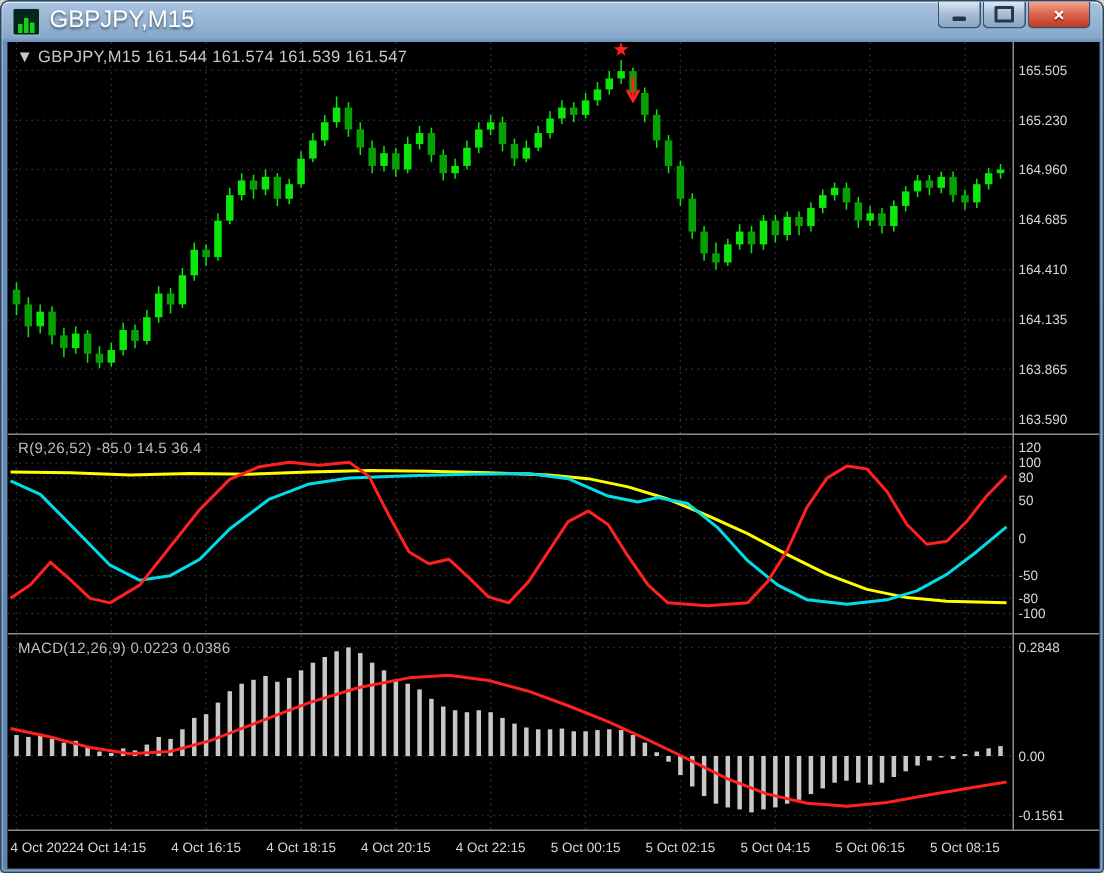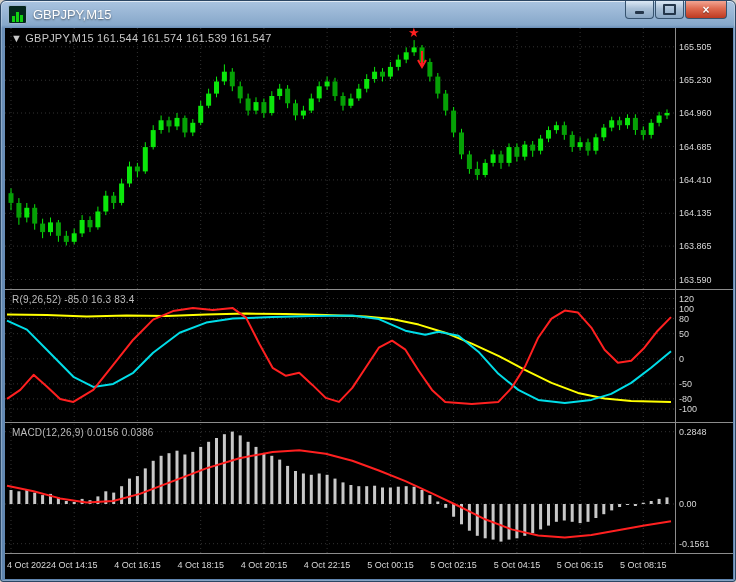--- a/index.html
+++ b/index.html
@@ -4,21 +4,21 @@
 <style>
   html,body{margin:0;padding:0;background:#d4d0c8;font-family:"Liberation Sans",sans-serif;}
   .window{position:relative;width:736px;height:582px;box-sizing:border-box;
     background:linear-gradient(180deg,#aac4e0 0px,#87a8ca 24px,#6a8fb8 27px,#5f85af 100%);
     border:1px solid #2b4663;border-radius:6px 6px 3px 3px;
     box-shadow:inset 0 1px 0 rgba(255,255,255,.5), inset 0 0 0 1px rgba(255,255,255,.25);}
   .titlebar{height:26px;display:flex;align-items:center;padding-left:7px;}
   .title-icon{width:15px;height:15px;background:#05261c;border:1px solid #9db6cf;border-radius:2px;
     display:inline-flex;align-items:flex-end;justify-content:center;gap:1px;padding:1px 1px;}
   .title-icon i{display:block;width:3px;background:#12d212;}
-  .title-text{color:#ffffff;font-size:13px;margin-left:6px;text-shadow:0 1px 2px rgba(0,0,0,.55);}
+  .title-text{color:#ffffff;font-size:16px;margin-left:6px;text-shadow:0 1px 2px rgba(0,0,0,.55);}
   .winbtns{position:absolute;top:0;right:8px;display:flex;}
   .winbtn{width:29px;height:18px;box-sizing:border-box;border:1px solid #36536f;border-top:none;
     border-radius:0 0 4px 4px;background:linear-gradient(#dce9f5,#a8bfd6 45%,#8aa7c4);
     display:flex;align-items:center;justify-content:center;margin-left:1px;cursor:default;}
   .winbtn .bar{width:9px;height:3px;background:#24364a;border-radius:1px;margin-top:6px;}
   .winbtn .box{width:9px;height:7px;border:2px solid #24364a;border-radius:1px;}
   .winbtn.close{width:42px;background:linear-gradient(#f2a593,#de6a50 45%,#bd3a22);
     color:#fff;font-size:12px;font-weight:bold;text-shadow:0 1px 1px rgba(0,0,0,.5);}
   .client{position:absolute;left:4px;top:27px;width:728px;height:551px;background:#000;overflow:hidden;}
   .overlay-label{position:absolute;color:#c8c8c8;font-size:11px;font-weight:normal;
@@ -372,16 +372,16 @@
           <text x="195.7" y="540" fill="#d8d8d8" font-family="Liberation Sans,sans-serif" font-size="9" text-anchor="middle">4 Oct 18:15</text>
           <text x="258.9" y="540" fill="#d8d8d8" font-family="Liberation Sans,sans-serif" font-size="9" text-anchor="middle">4 Oct 20:15</text>
           <text x="322.1" y="540" fill="#d8d8d8" font-family="Liberation Sans,sans-serif" font-size="9" text-anchor="middle">4 Oct 22:15</text>
           <text x="385.4" y="540" fill="#d8d8d8" font-family="Liberation Sans,sans-serif" font-size="9" text-anchor="middle">5 Oct 00:15</text>
           <text x="448.6" y="540" fill="#d8d8d8" font-family="Liberation Sans,sans-serif" font-size="9" text-anchor="middle">5 Oct 02:15</text>
           <text x="511.9" y="540" fill="#d8d8d8" font-family="Liberation Sans,sans-serif" font-size="9" text-anchor="middle">5 Oct 04:15</text>
           <text x="575.1" y="540" fill="#d8d8d8" font-family="Liberation Sans,sans-serif" font-size="9" text-anchor="middle">5 Oct 06:15</text>
           <text x="638.3" y="540" fill="#d8d8d8" font-family="Liberation Sans,sans-serif" font-size="9" text-anchor="middle">5 Oct 08:15</text>
         </svg></div>
     <div class="overlay-label" style="left:6px;top:4px;">▼ GBPJPY,M15 161.544 161.574 161.539 161.547</div>
-    <div class="overlay-label sub" style="left:7px;top:266px;">R(9,26,52) -85.0 16.3 83.4</div>
-    <div class="overlay-label sub" style="left:7px;top:399px;">MACD(12,26,9) 0.0156 0.0386</div>
+    <div class="overlay-label sub" style="left:7px;top:266px;">R(9,26,52) -85.0 14.5 36.4</div>
+    <div class="overlay-label sub" style="left:7px;top:399px;">MACD(12,26,9) 0.0223 0.0386</div>
   </div>
 </div>
 
 </body></html>

